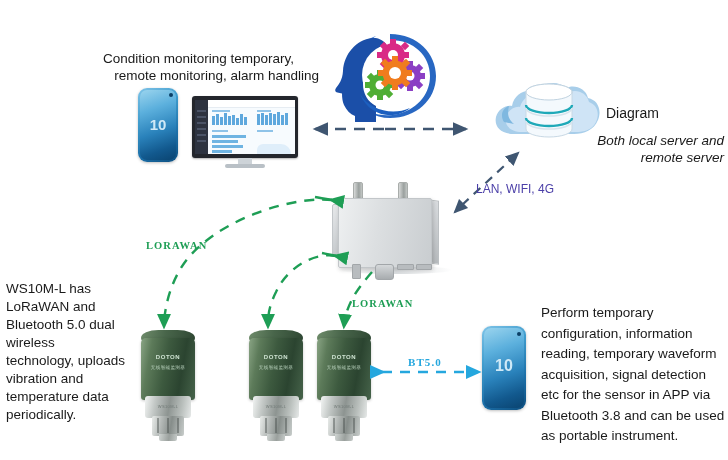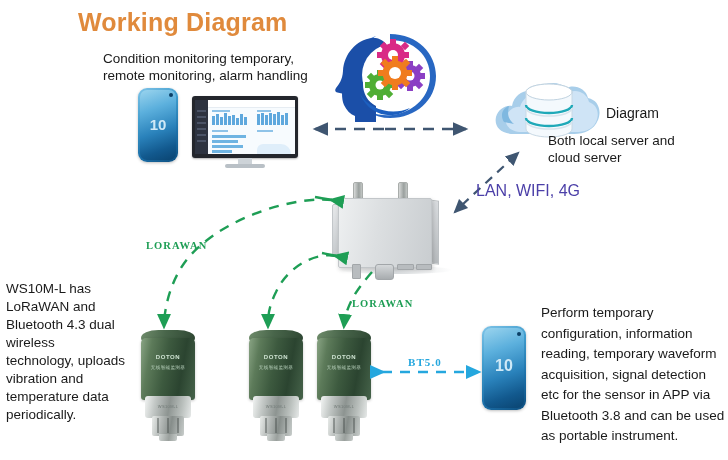--- a/index.html
+++ b/index.html
@@ -38,37 +38,38 @@
   }
   #caption-monitoring {
     left: 103px;
     top: 50px;
     width: 216px;
     text-align: justify;
     font-size: 13.5px;
     line-height: 17px;
     color: #1a1a1a;
   }
-  #caption-monitoring .l2 { text-align: left; }
+  #caption-monitoring .l2 { text-align: right; }
 
   #server-label {
     left: 606px;
     top: 105px;
     font-size: 14px;
     color: #1a1a1a;
     white-space: nowrap;
   }
   #server-sub {
     left: 548px;
     top: 132px;
     width: 176px;
-    text-align: left;
+    text-align: right;
     font-size: 13.5px;
     line-height: 17px;
     color: #1a1a1a;
+    font-style: italic;
   }
 
   #left-text {
     left: 6px;
     top: 280px;
     width: 120px;
     font-size: 13.5px;
     line-height: 18px;
     color: #1a1a1a;
   }
@@ -89,21 +90,21 @@
     white-space: nowrap;
     font-family: "Liberation Serif", serif;
   }
   .proto-green { color: #1E9E55; }
   .proto-blue  { color: #25A7DE; }
   #label-lora-1 { left: 146px; top: 240px; }
   #label-lora-2 { left: 352px; top: 298px; }
   #label-bt     { left: 408px; top: 356px; font-size: 11px; }
   #label-lan {
     left: 476px; top: 182px;
-    font-size: 16px;
+    font-size: 12px;
     color: #4B3FA8;
     white-space: nowrap;
   }
 
   
   svg.overlay {
     position: absolute;
     left: 0; top: 0;
     width: 728px; height: 460px;
     pointer-events: none;
@@ -286,21 +287,20 @@
   #sensor-3 { left: 313px; top: 330px; }
 
   
   #logo { left: 330px; top: 28px; width: 116px; height: 96px; }
 </style>
 </head>
 <body>
 
 <div id="stage">
 
-  <div class="abs" id="title">Working Diagram</div>
 
   <div class="abs" id="caption-monitoring">
     <div>Condition monitoring temporary,</div>
     <div class="l2">remote monitoring, alarm handling</div>
   </div>
 
   <div class="abs phone" id="phone-left">
     <div class="screen"></div>
     <div class="cam"></div>
     <div class="num">10</div>
@@ -443,21 +443,21 @@
       <path d="M34 33 A23 8 0 0 0 80 33" fill="none" stroke="#1FA9B8" stroke-width="2.4"></path>
       <path d="M34 36 A23 8 0 0 0 80 36" fill="none" stroke="#D7E3EC" stroke-width="1.6"></path>
       <path d="M34 46 A23 8 0 0 0 80 46" fill="none" stroke="#1FA9B8" stroke-width="2.4"></path>
       <path d="M34 49 A23 8 0 0 0 80 49" fill="none" stroke="#D7E3EC" stroke-width="1.6"></path>
     </g>
   </svg>
 
   <div class="abs" id="server-label">Diagram</div>
   <div class="abs" id="server-sub">
     <div>Both local server and</div>
-    <div>cloud server</div>
+    <div>remote server</div>
   </div>
 
   <div class="abs" id="gateway">
     <div id="gw-shadow"></div>
     <div class="gw-ant" id="gw-ant-1"></div>
     <div class="gw-ant" id="gw-ant-2"></div>
     <div id="gw-side"></div>
     <div id="gw-right"></div>
     <div id="gw-body"></div>
     <div class="gw-conn" id="gw-c1"></div>
@@ -559,16 +559,16 @@
     <line x1="382" y1="372" x2="376" y2="372" stroke="#25A7DE" stroke-width="2.4" marker-end="url(#blue-a)" transform="rotate(180 379 372)"></line>
 
     <line x1="532" y1="372" x2="472" y2="372" stroke="#25A7DE" stroke-width="0"></line>
   </svg>
 
   <div class="abs proto-label proto-green" id="label-lora-1">LORAWAN</div>
   <div class="abs proto-label proto-green" id="label-lora-2">LORAWAN</div>
   <div class="abs proto-label proto-blue" id="label-bt">BT5.0</div>
   <div class="abs" id="label-lan">LAN, WIFI, 4G</div>
 
-  <div class="abs body-text" id="left-text">WS10M-L has LoRaWAN and Bluetooth 4.3 dual wireless technology, uploads vibration and temperature data periodically.</div>
+  <div class="abs body-text" id="left-text">WS10M-L has LoRaWAN and Bluetooth 5.0 dual wireless technology, uploads vibration and temperature data periodically.</div>
   <div class="abs body-text" id="right-text">Perform temporary configuration, information reading, temporary waveform acquisition, signal detection etc for the sensor in APP via Bluetooth 3.8 and can be used as portable instrument.</div>
 
 </div>
 
 </body></html>

